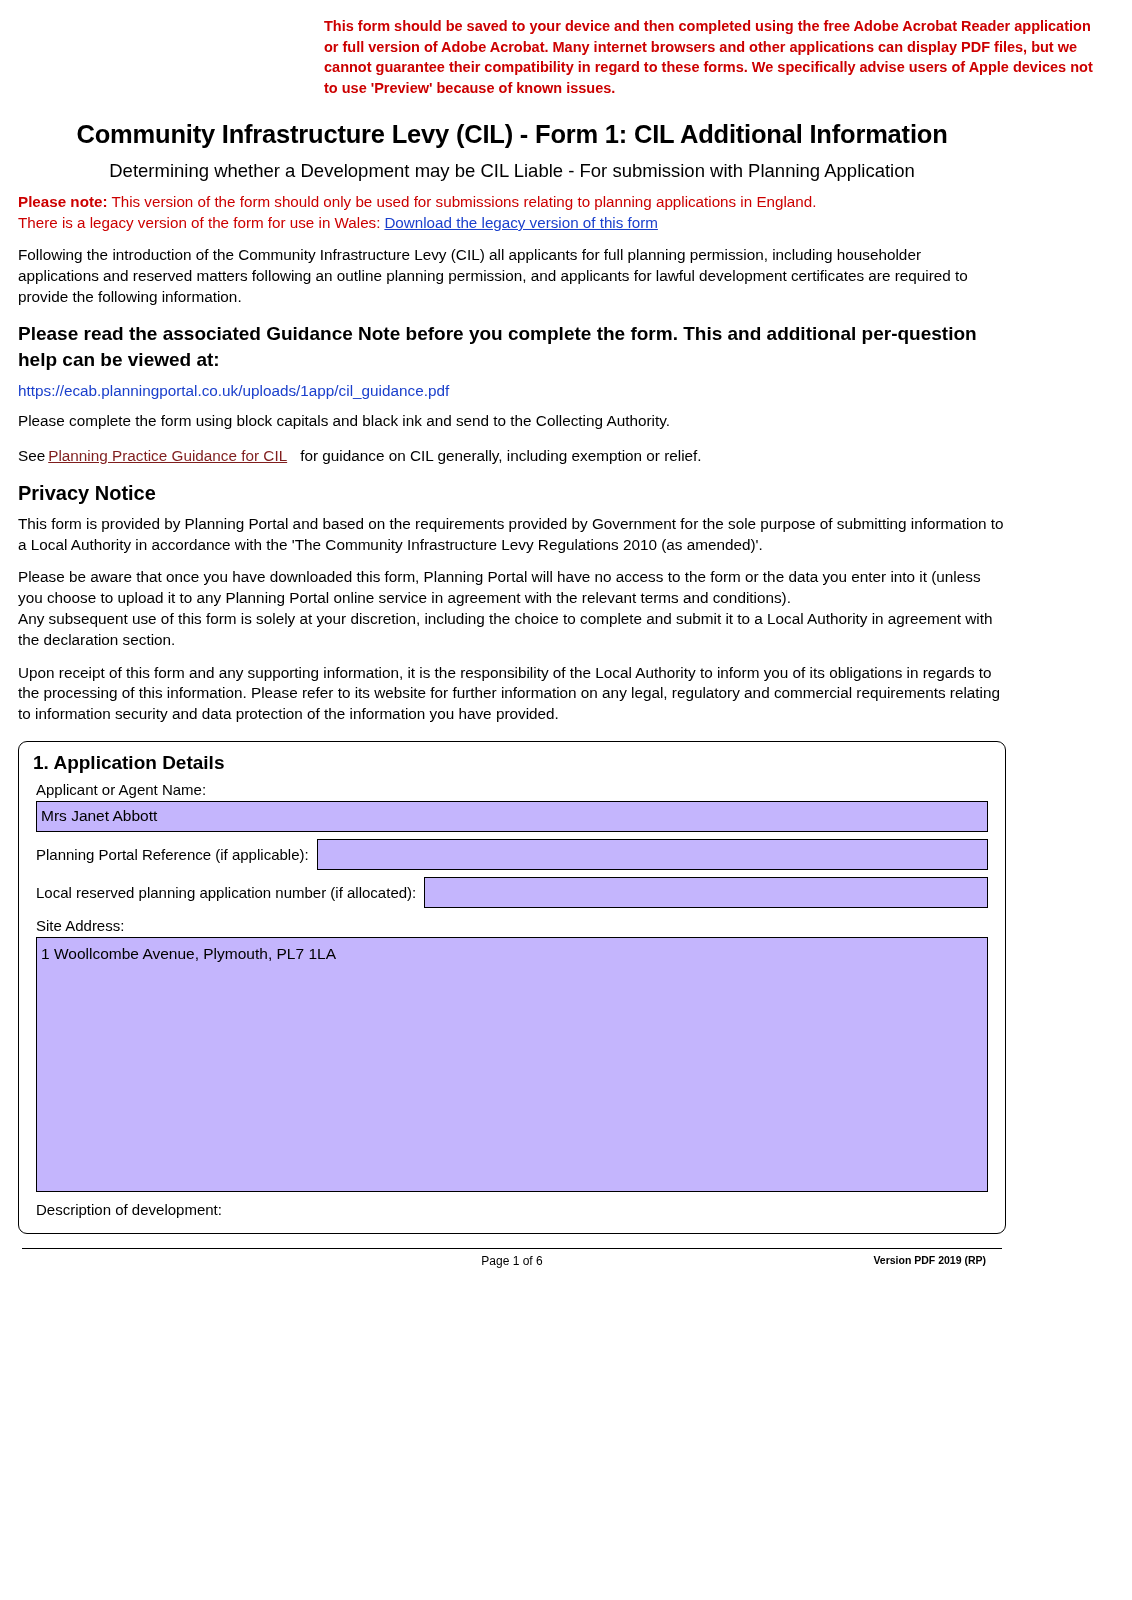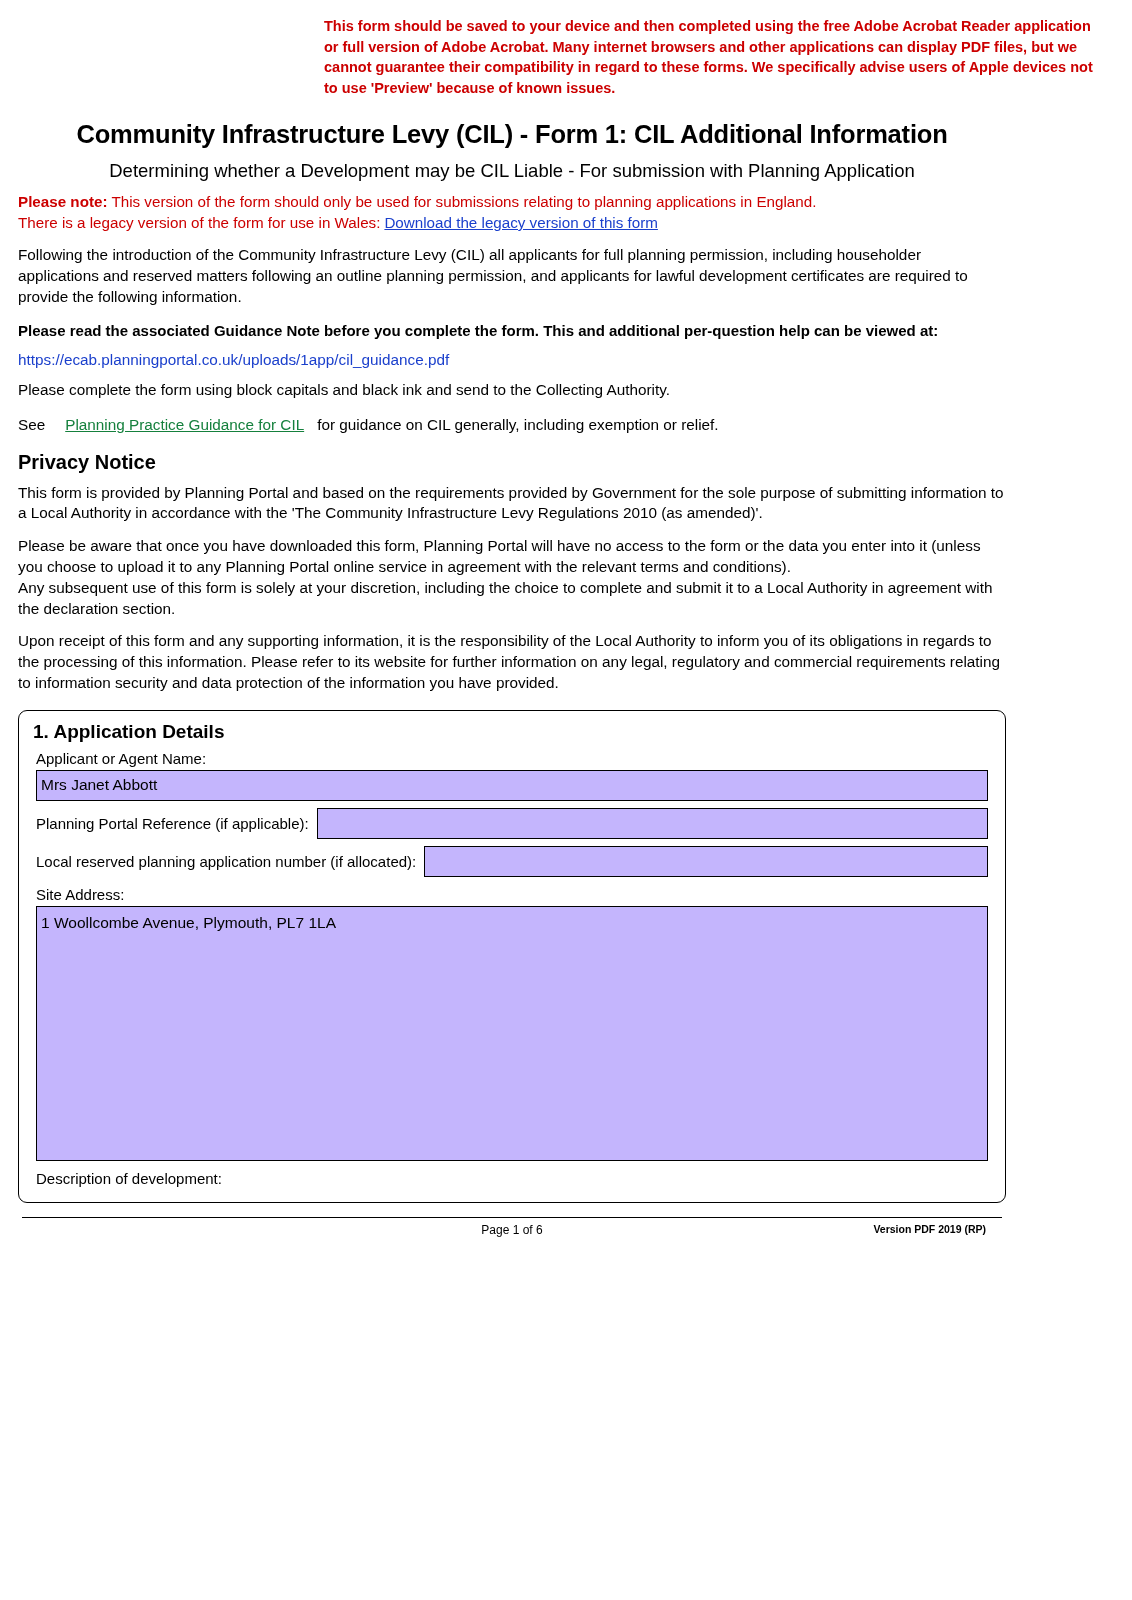--- a/index.html
+++ b/index.html
@@ -70,42 +70,42 @@
 
   
   p.body {
     font-size: 15.3px;
     line-height: 1.36;
     margin: 12px 0 0 0;
   }
   p.body.tight { margin-top: 9px; }
   .bold-lead {
     font-weight: bold;
-    font-size: 15px;
+    font-size: 19px;
     margin: 13px 0 0 0;
     line-height: 1.36;
   }
   a.url {
     color: #1a3fcc;
     text-decoration: none;
     font-size: 15.3px;
   }
   .see-line {
     font-size: 15.3px;
     margin: 14px 0 0 0;
     line-height: 1.36;
   }
   .ppg-link {
-    color: #15803d;
+    color: #7f1d1d;
     display: inline-block;
     width: 250px;
     overflow: hidden;
     white-space: nowrap;
     vertical-align: bottom;
-    margin: 0 2px 0 20px;
+    margin: 0 2px 0 3px;
   }
   h2.privacy {
     font-size: 20px;
     font-weight: bold;
     margin: 15px 0 0 0;
   }
 
   
   .section-box {
     border: 1.6px solid #000;

